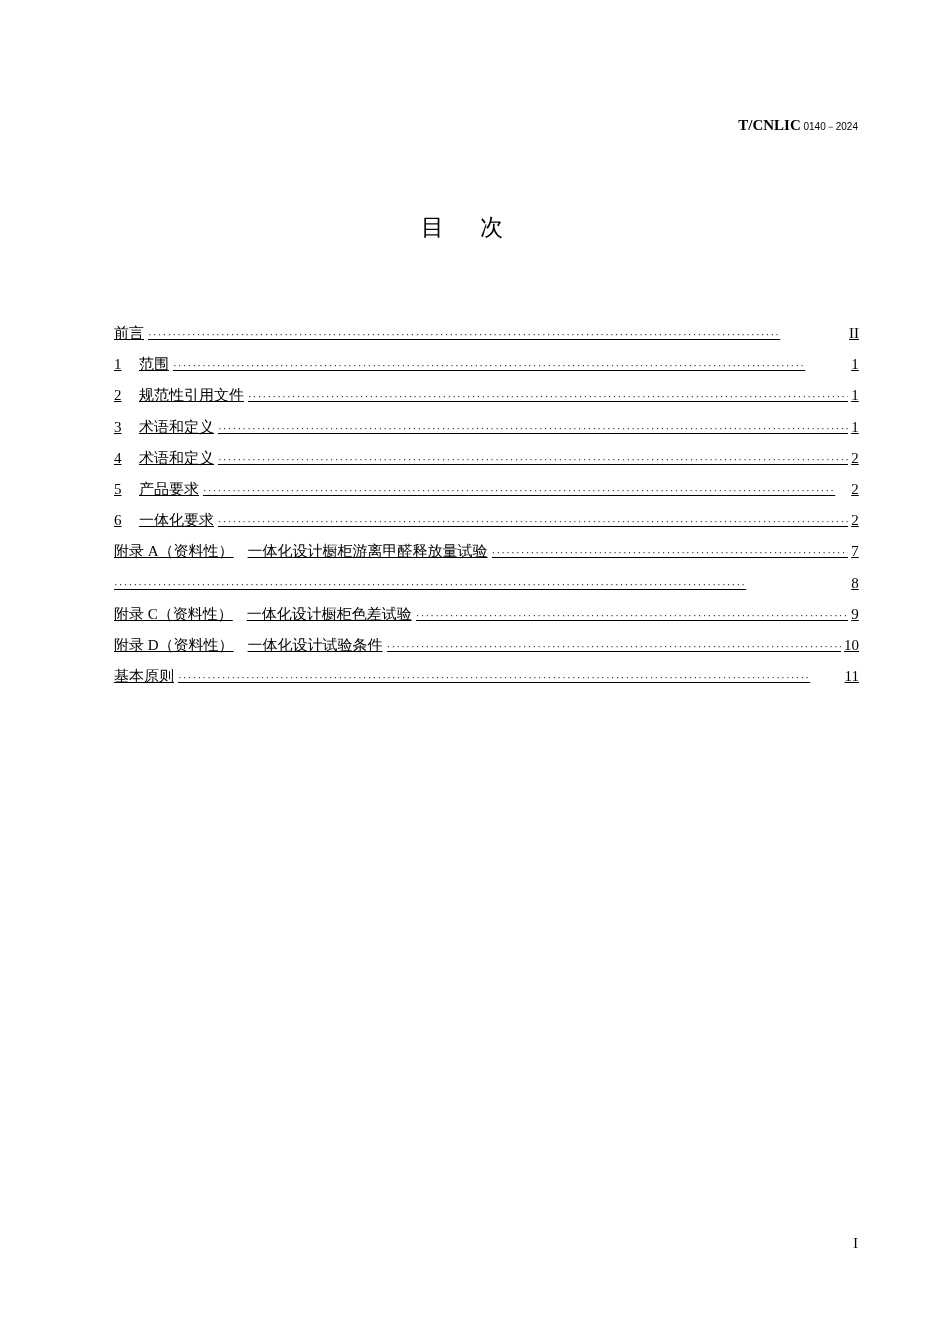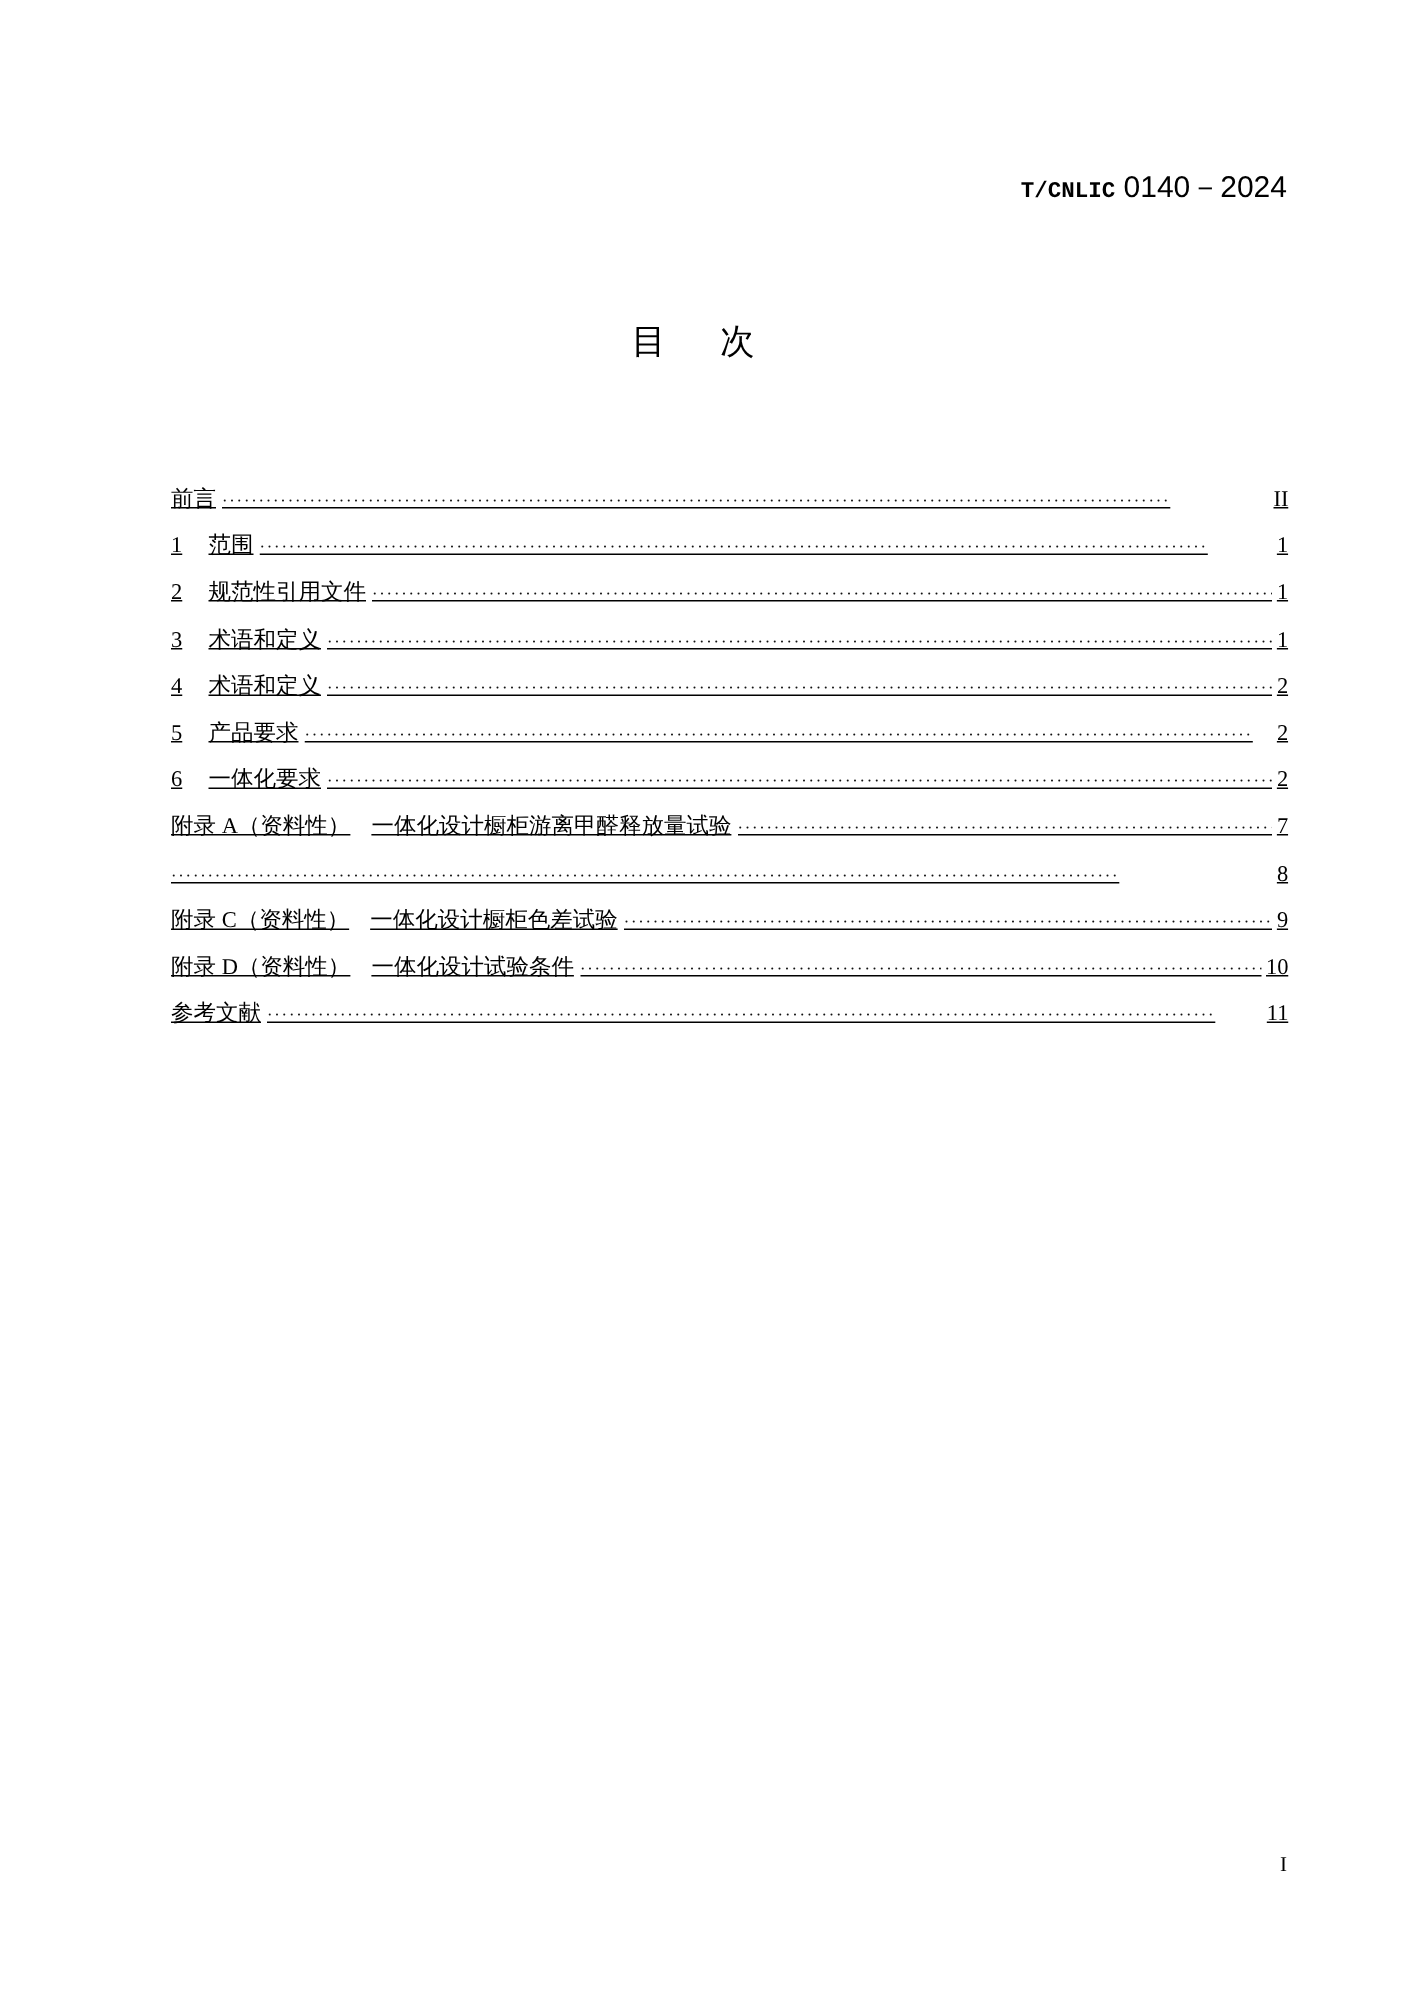--- a/index.html
+++ b/index.html
@@ -1,22 +1,22 @@
 <!DOCTYPE html>
 <html><head>
 <meta charset="utf-8">
 <style>
   html, body { margin: 0; padding: 0; background: #ffffff; }
   body { width: 950px; height: 1344px; position: relative; overflow: hidden; color: #000; }
   .header-code {
     position: absolute; top: 115px; right: 92px;
     font-family: "Liberation Serif", serif; font-size: 15px; line-height: 20px;
   }
-  .header-code .prefix { font-weight: bold; font-family: Liberation Mono, monospace; }
-  .header-code .num { font-family: "Liberation Sans", sans-serif; font-size: 20px; }
+  .header-code .prefix { font-weight: bold; }
+  .header-code .num { font-family: "Liberation Sans", sans-serif; font-size: 10px; }
   .title {
     position: absolute; top: 212px; left: 0; width: 950px; text-align: center;
     font-family: "DejaVu Sans", sans-serif; font-size: 23px; letter-spacing: 36px;
     padding-left: 10px; box-sizing: border-box;
   }
   .toc {
     position: absolute; top: 322px; left: 114px; width: 745px;
     font-family: "Liberation Serif", "DejaVu Serif", serif; font-size: 15px; text-decoration: underline;
   }
   .toc-row {
@@ -100,19 +100,19 @@
     <span class="toc-label"><span>附录 C（资料性）</span><span class="gap"></span><span>一体化设计橱柜色差试验</span></span>
     <span class="toc-dots">··································································································································</span>
     <span class="toc-page">9</span>
   </div>
   <div class="toc-row">
     <span class="toc-label"><span>附录 D（资料性）</span><span class="gap"></span><span>一体化设计试验条件</span></span>
     <span class="toc-dots">··································································································································</span>
     <span class="toc-page">10</span>
   </div>
   <div class="toc-row">
-    <span class="toc-label">参考文献</span>
+    <span class="toc-label">基本原则</span>
     <span class="toc-dots">··································································································································</span>
     <span class="toc-page">11</span>
   </div>
 </div>
 
 <div class="page-number">I</div>
 
 </body></html>

